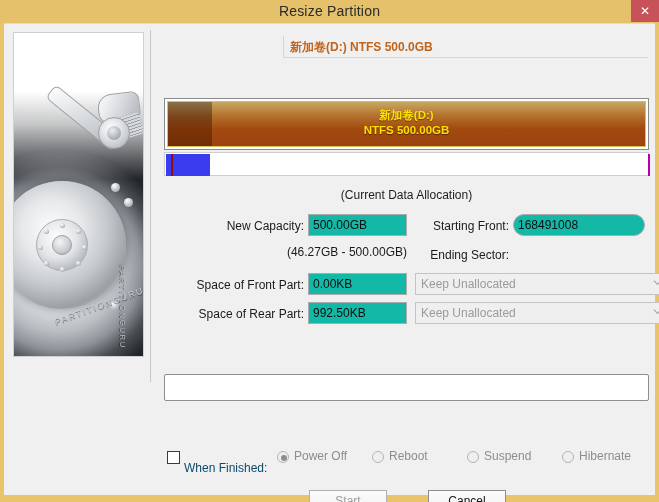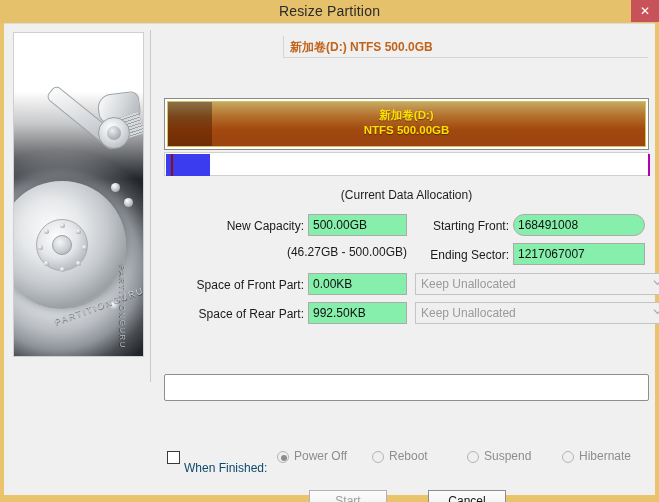--- a/index.html
+++ b/index.html
@@ -221,21 +221,21 @@
   }
   
   .form-label {
     position: absolute;
     font-size: 12px;
     color: #1a1a1a;
     text-align: right;
   }
   .text-field {
     position: absolute;
-    background: #86efac;
+    background: #14b8a6;
     border: 1px solid #ababab;
     font-family: "Liberation Sans", sans-serif;
     font-size: 12px;
     color: #101010;
     padding: 0 4px;
     height: 22px;
     line-height: 20px;
     outline: none;
   }
   #capacity-label  { left: 200px; top: 195px; width: 100px; }
@@ -395,21 +395,20 @@
     <div class="form-label" id="front-label">Space of Front Part:</div>
     <input class="text-field" id="front-input" type="text" value="0.00KB" style="">
 
     <div class="form-label" id="rear-label">Space of Rear Part:</div>
     <input class="text-field" id="rear-input" type="text" value="992.50KB" style="">
 
     <div class="form-label" id="start-sector-label">Starting Front:</div>
     <input class="text-field" id="start-sector-input" type="text" value="168491008" style="">
 
     <div class="form-label" id="end-sector-label">Ending Sector:</div>
-    <input class="text-field" id="end-sector-input" type="text" value="1217067007" style="">
 
     <div class="combo" id="combo-front">
       <span>Keep Unallocated</span>
       <svg class="chev" viewBox="0 0 10 10">
         <path d="M1 3 L5 7 L9 3" fill="none" stroke="#a8a8a8" stroke-width="1.3"></path>
       </svg>
     </div>
     <div class="combo" id="combo-rear">
       <span>Keep Unallocated</span>
       <svg class="chev" viewBox="0 0 10 10">

